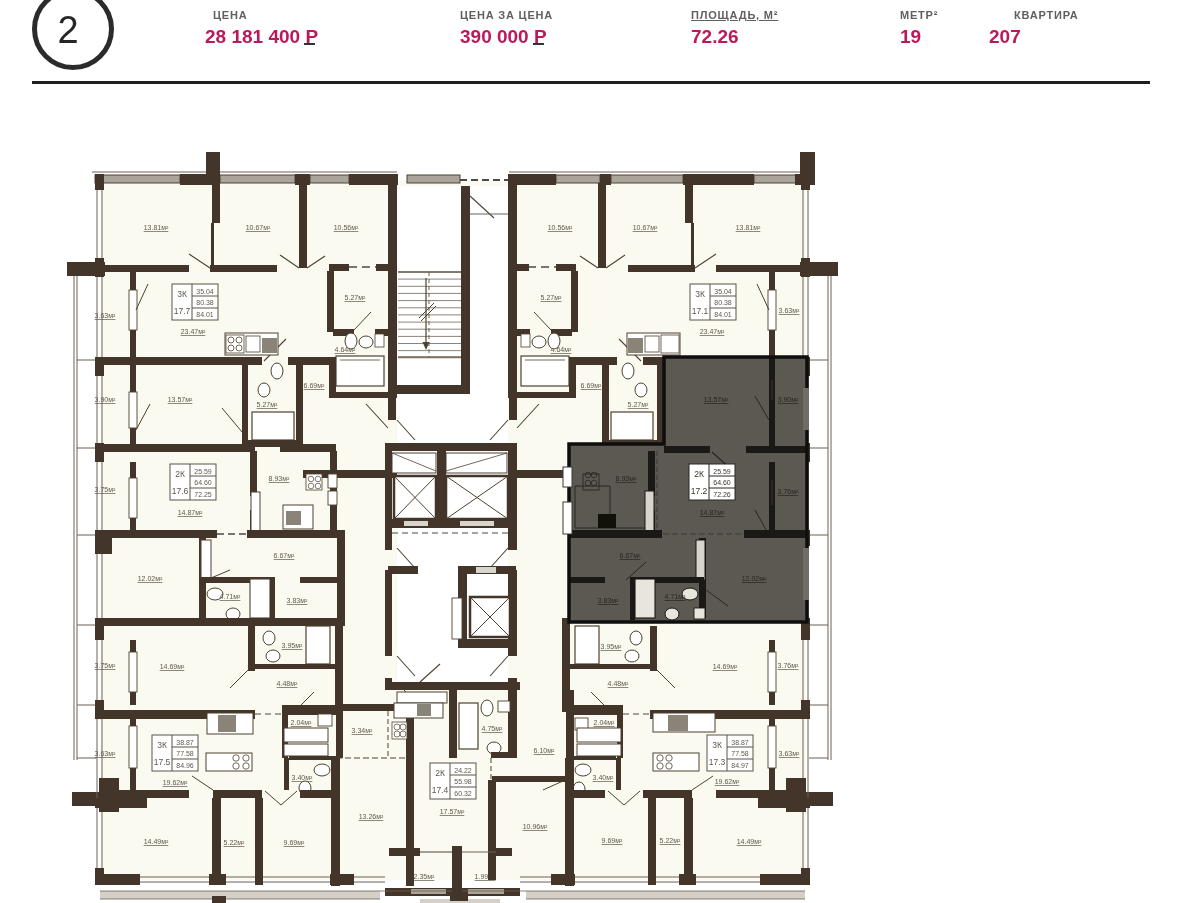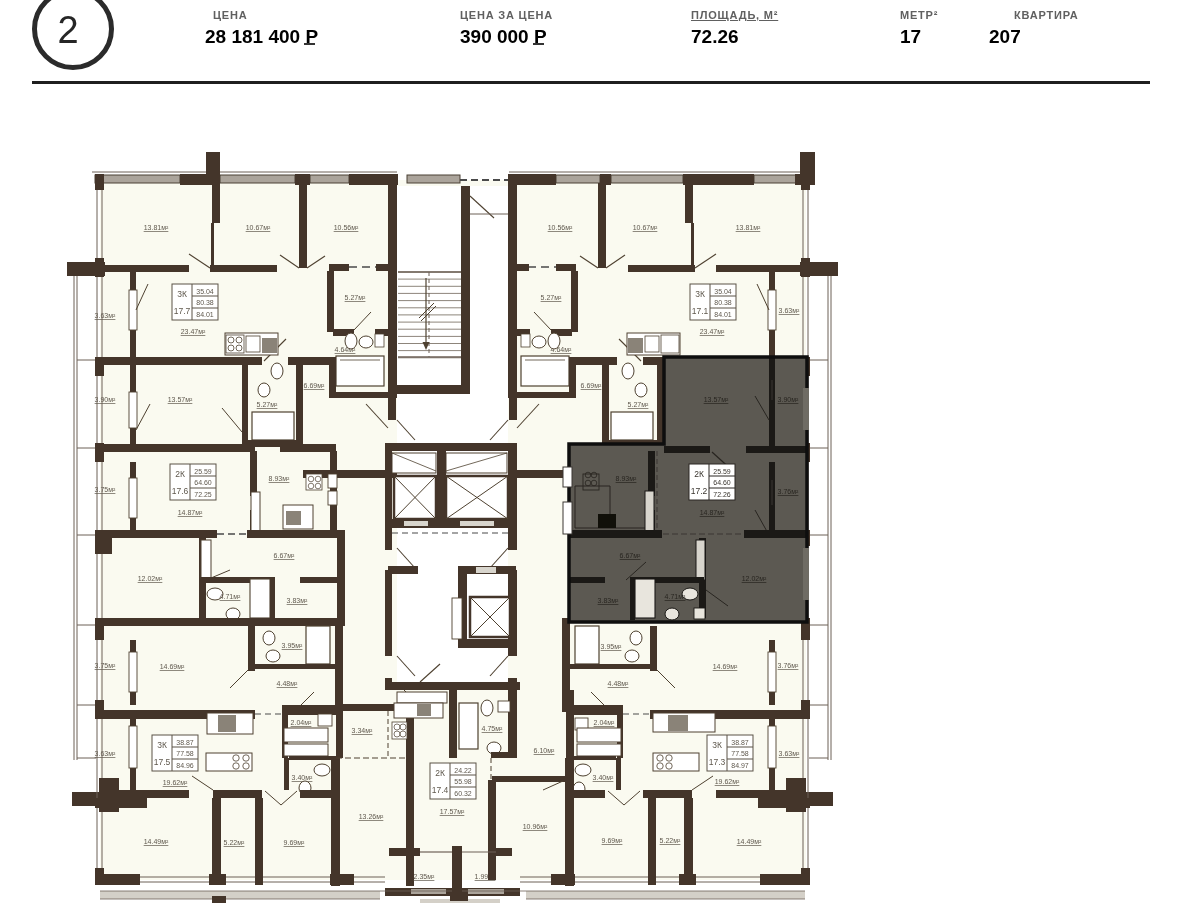--- a/index.html
+++ b/index.html
@@ -1,17 +1,17 @@
 <!DOCTYPE html>
 <html><head><meta charset="utf-8"><style>
 html,body{margin:0;padding:0;width:1181px;height:903px;background:#fff;overflow:hidden;
 font-family:"Liberation Sans",sans-serif;}
 .abs{position:absolute;}
 .hlabel{font-size:11px;font-weight:700;color:#606060;letter-spacing:0.8px;}
-.hval{font-size:19px;font-weight:700;color:#000000;}
+.hval{font-size:19px;font-weight:700;color:#be185d;}
 .rub{position:relative;display:inline-block;}
 .rub:after{content:"";position:absolute;left:-1px;right:3px;bottom:3px;border-bottom:2.5px solid #333;}
 </style></head><body>
 
 <div class="abs" style="left:32px;top:-12px;width:72px;height:72px;border:5px solid #2b2b2b;border-radius:50%;"></div>
 <div class="abs" style="left:32px;top:-12px;width:72px;height:72px;text-align:center;line-height:84px;font-size:38px;color:#262626;">2</div>
 
 <div class="abs hlabel" style="left:205px;top:9px;padding-left:8px;">ЦЕНА</div>
 
 <div class="abs hval" style="left:205px;top:26px;">28 181 400 <span class="rub">Р</span></div>
@@ -19,21 +19,21 @@
 <div class="abs hlabel" style="left:460px;top:9px;">ЦЕНА ЗА ЦЕНА</div>
 
 <div class="abs hval" style="left:460px;top:26px;">390 000 <span class="rub">Р</span></div>
 
 <div class="abs hlabel" style="left:691px;top:9px;text-decoration:underline;">ПЛОЩАДЬ, М²</div>
 
 <div class="abs hval" style="left:691px;top:26px;">72.26</div>
 
 <div class="abs hlabel" style="left:900px;top:9px;">МЕТР²</div>
 
-<div class="abs hval" style="left:900px;top:26px;">17</div>
+<div class="abs hval" style="left:900px;top:26px;">19</div>
 
 <div class="abs hlabel" style="left:989px;top:9px;margin-left:25px;">КВАРТИРА</div>
 
 <div class="abs hval" style="left:989px;top:26px;">207</div>
 
 <div class="abs" style="left:32px;top:81px;width:1118px;height:2.5px;background:#1f1f1f;"></div>
 
 <svg class="abs" style="left:0;top:0;" width="1181" height="903" viewBox="0 0 1181 903">
 
 <rect x="100.0" y="180.0" width="706.0" height="700.0" fill="#fafaf0"></rect>

